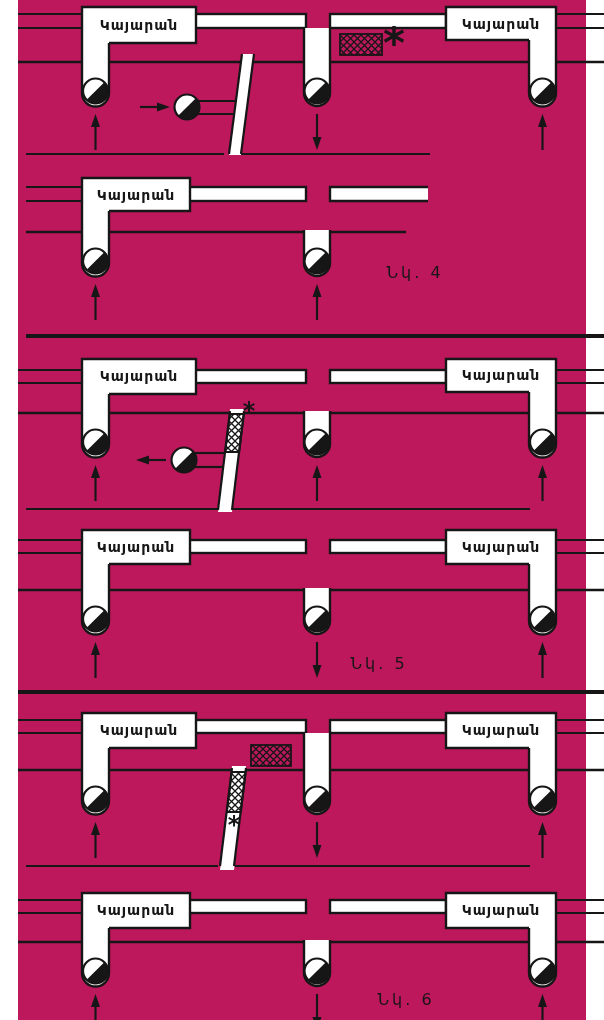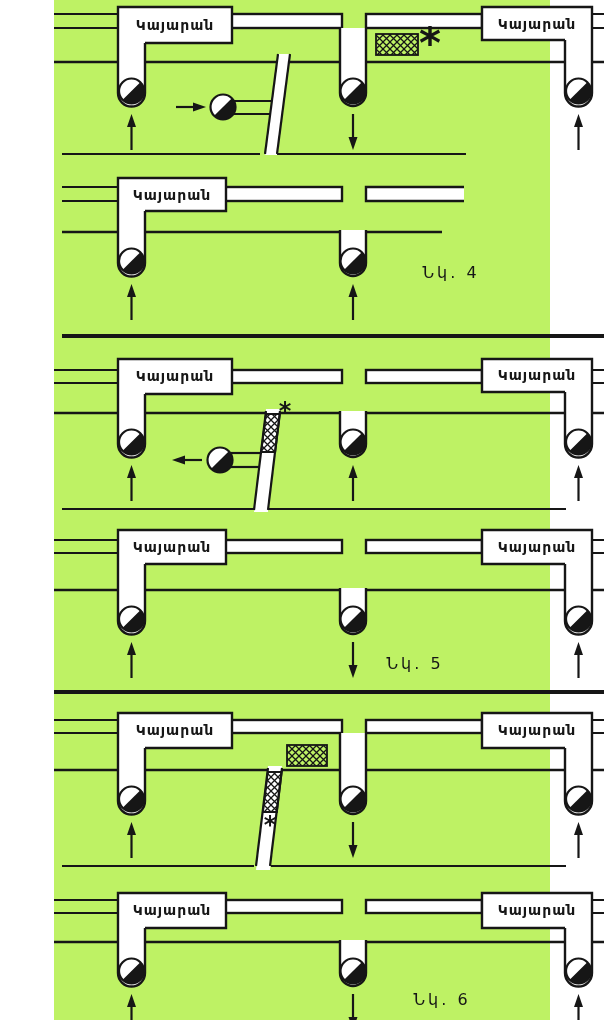--- a/index.html
+++ b/index.html
@@ -1,16 +1,16 @@
 <!DOCTYPE html>
 <html><head>
 <meta charset="utf-8">
 <style>
   html,body{margin:0;padding:0;background:#ffffff;}
-  .page{width:496px;height:1020px;position:relative;background:#bef264;margin:0 auto;}
+  .page{width:568px;height:1020px;position:relative;background:#be185d;margin:0 auto;}
   svg{display:block;}
   .ln{stroke:#161616;stroke-width:2.2;fill:none;}
   .st{stroke:#161616;stroke-width:2.6;fill:none;}
   .thick{stroke:#161616;stroke-width:4.2;fill:none;}
   .wfill{fill:#ffffff;stroke:#161616;stroke-width:2.4;}
   .hatch{fill:url(#xh);stroke:#161616;stroke-width:1.8;}
   text{fill:#161616;}
   .boxlbl{font:600 14px "DejaVu Sans",sans-serif;letter-spacing:1px;text-anchor:middle;}
   .cap{font:16px "DejaVu Sans",sans-serif;letter-spacing:3px;text-anchor:middle;}
   .ast{font:bold 24px "DejaVu Sans",sans-serif;text-anchor:middle;}

